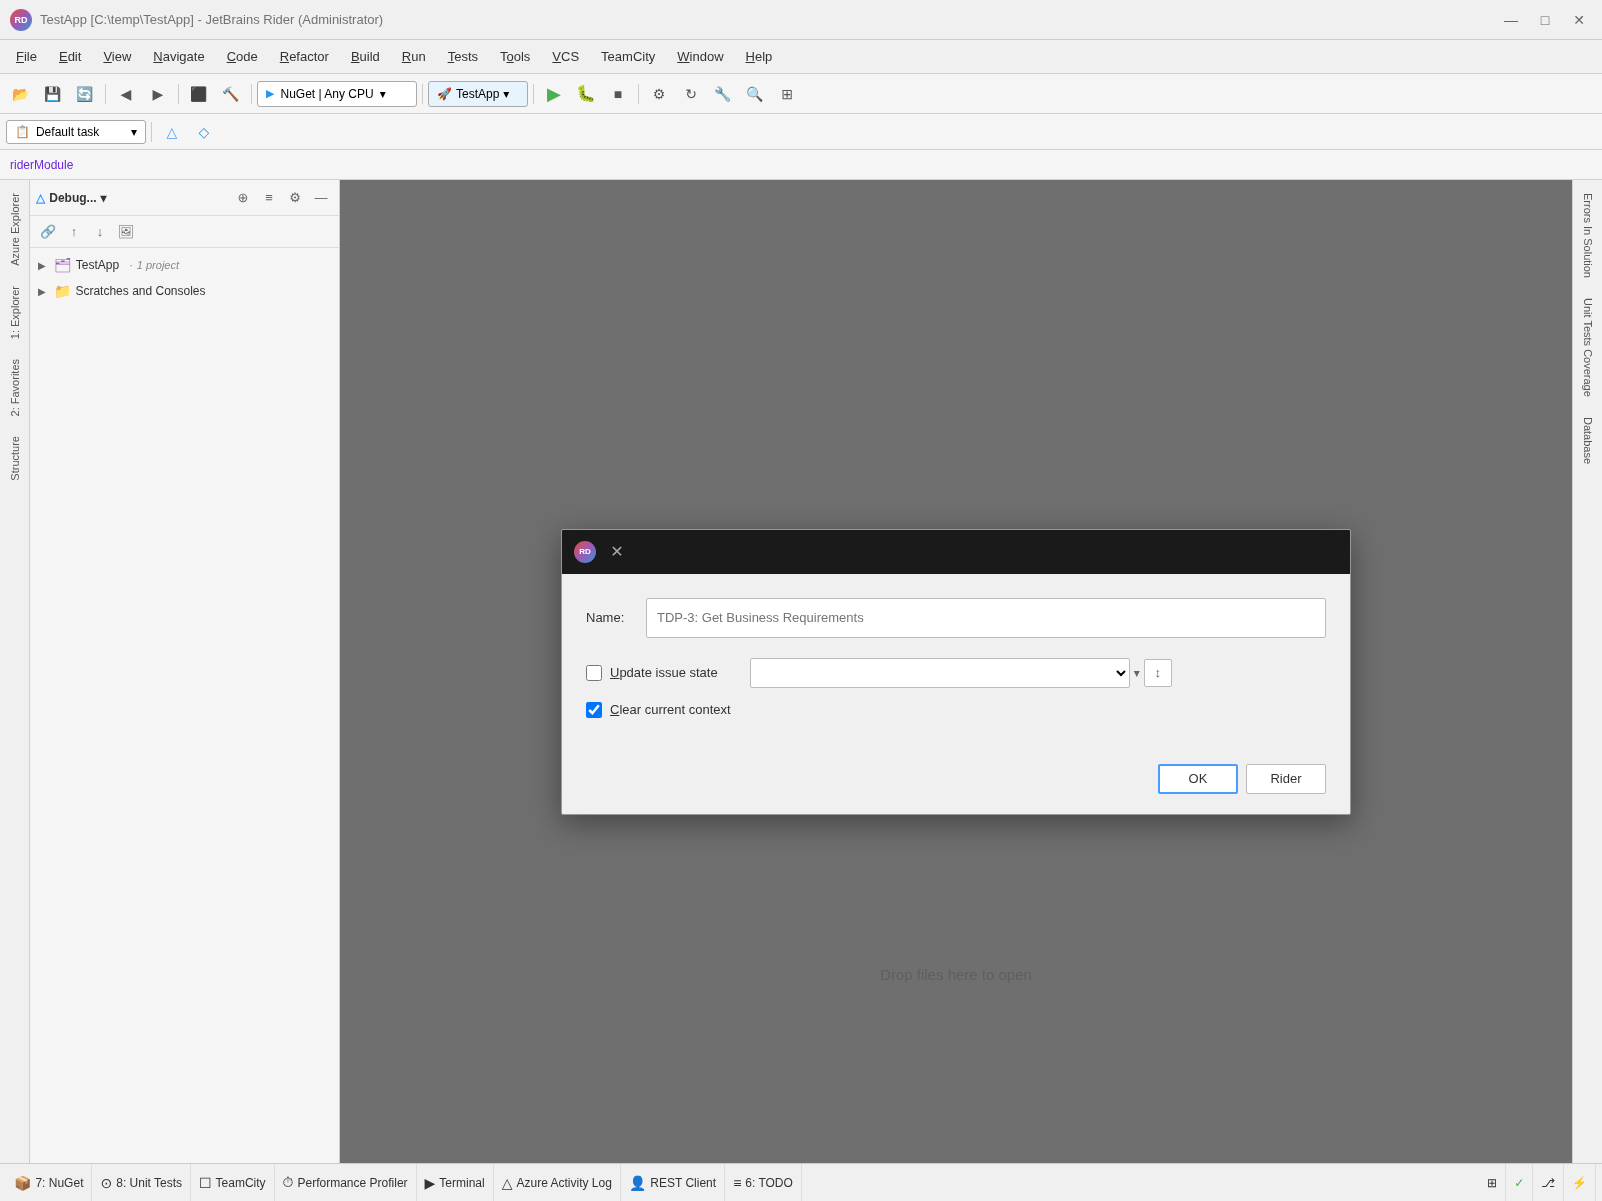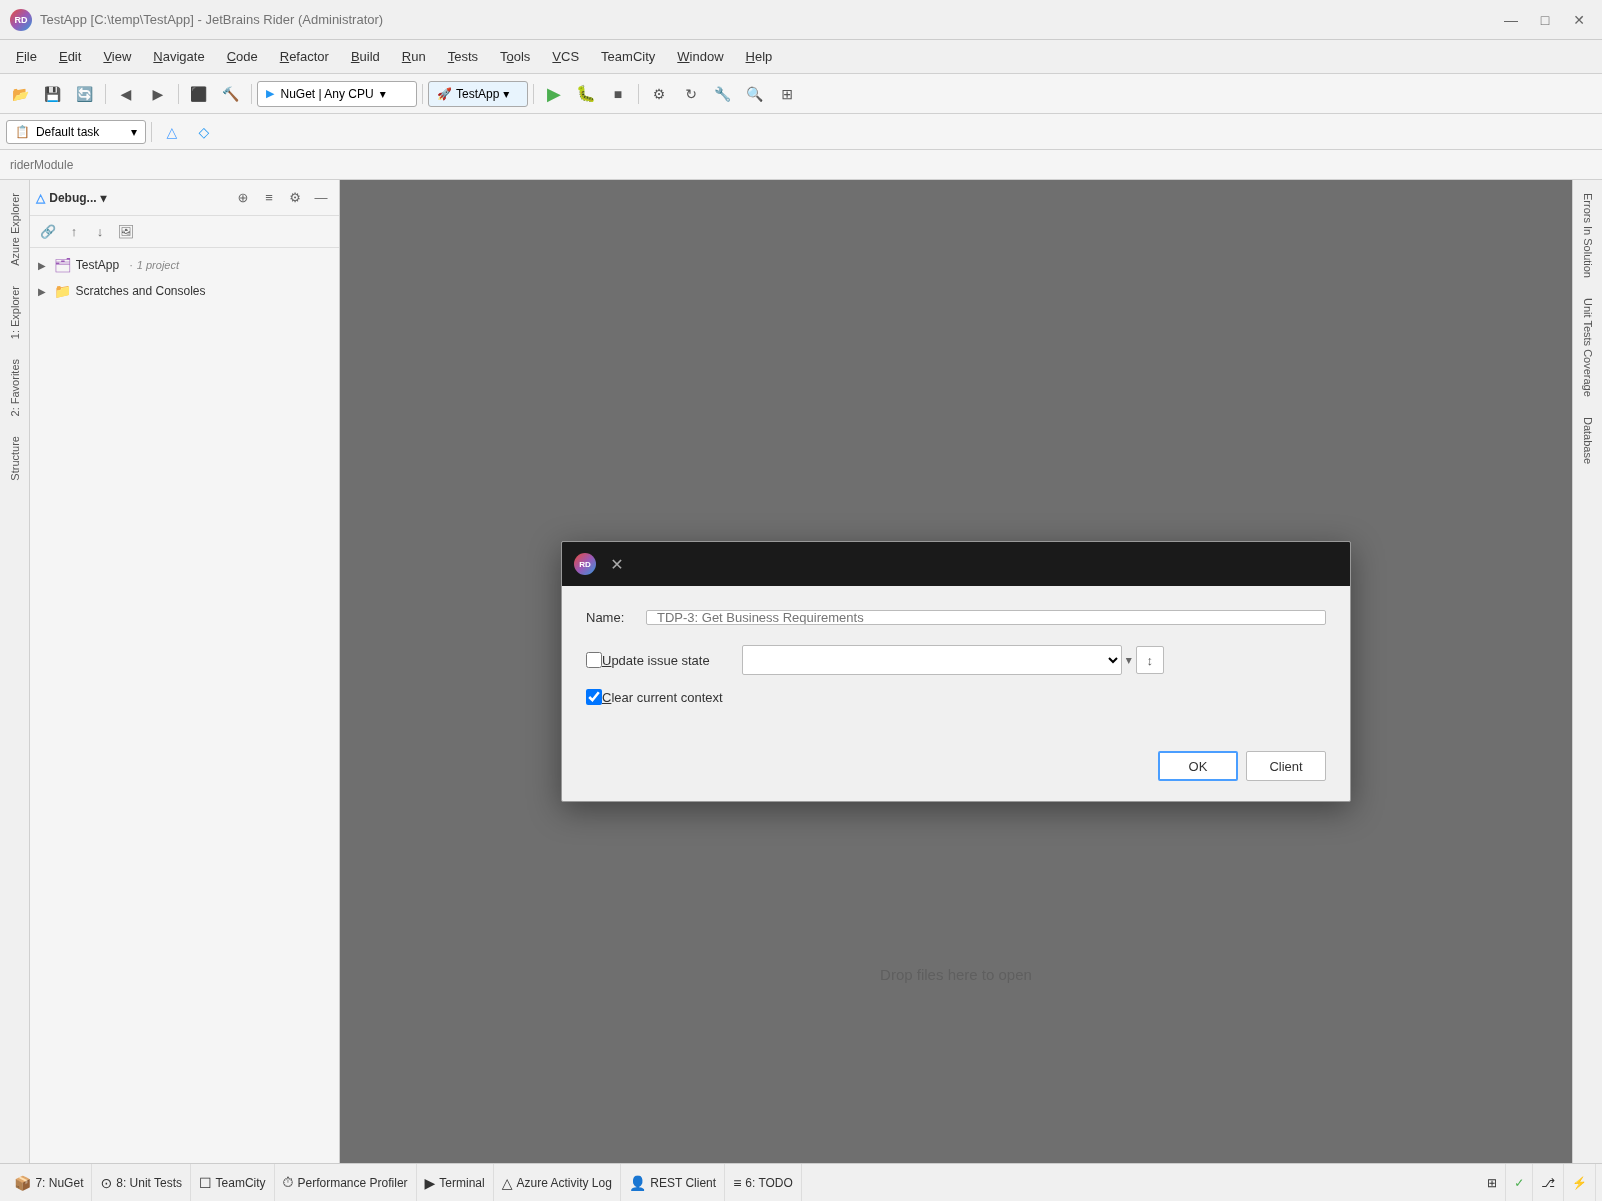--- a/index.html
+++ b/index.html
@@ -108,21 +108,21 @@
 
     
     .modulebar {
       background: #f5f5f5;
       height: 30px;
       display: flex;
       align-items: center;
       padding: 0 10px;
       border-bottom: 1px solid #d0d0d0;
       font-size: 12px;
-      color: #737373;
+      color: #6d28d9;
     }
 
     
     .main-layout {
       display: flex;
       height: calc(1201px - 40px - 34px - 40px - 36px - 30px - 38px);
       position: relative;
     }
 
     
@@ -311,32 +311,33 @@
       align-items: center;
       margin-bottom: 20px;
     }
     .form-label {
       font-size: 13px;
       color: #333;
       min-width: 60px;
     }
     .form-input {
       flex: 1;
-      height: 15px;
+      height: 40px;
       border: 1px solid #bbb;
       background: white;
       padding: 0 10px;
       font-size: 13px;
       color: #999;
       border-radius: 2px;
     }
     .checkbox-row {
       display: flex;
       align-items: center;
       margin-bottom: 14px;
+      gap: 8px;
     }
     .checkbox-row input[type=checkbox] {
       width: 16px; height: 16px;
       cursor: pointer;
     }
     .checkbox-label {
       font-size: 13px;
       color: #333;
     }
     .checkbox-label u { text-decoration: underline; }
@@ -552,21 +553,21 @@
           <div class="checkbox-row">
             <input type="checkbox" id="cb-clear" checked="" style="">
             <label class="checkbox-label" for="cb-clear">
               <u>C</u>lear current context
             </label>
           </div>
         </div>
 
         <div class="dialog-footer">
           <button class="btn-ok">OK</button>
-          <button class="btn-cancel">Client</button>
+          <button class="btn-cancel">Rider</button>
         </div>
       </div>
     </div>
   </div>
 
   <div class="right-sidebar">
     <div class="right-tab">Errors In Solution</div>
     <div class="right-tab">Unit Tests Coverage</div>
     <div class="right-tab">Database</div>
   </div>

